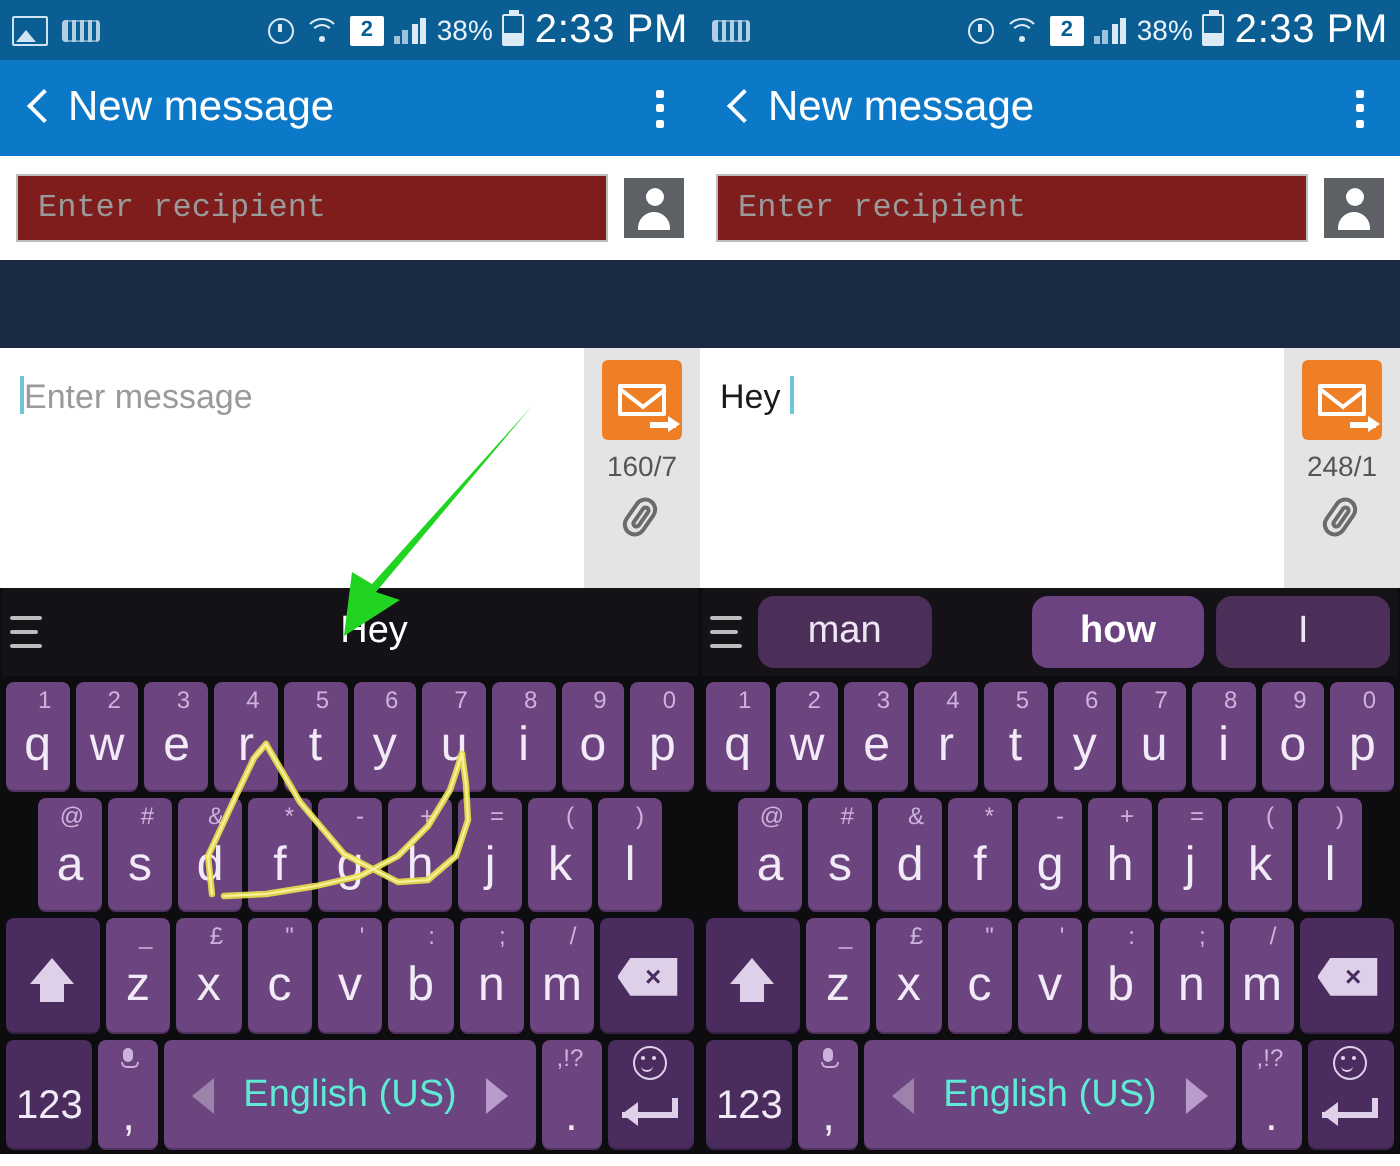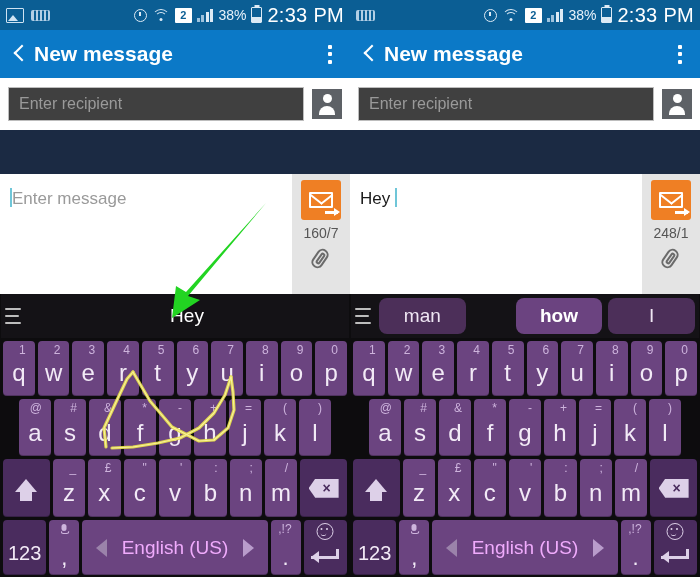--- a/index.html
+++ b/index.html
@@ -86,36 +86,36 @@
     padding:0 8px;box-sizing:border-box;
   }
   .back-chevron{
     width:22px;height:22px;position:relative;flex:none;margin-right:4px;cursor:pointer;
   }
   .back-chevron:before{
     content:"";position:absolute;left:8px;top:4px;width:10px;height:10px;
     border-left:2.6px solid #fff;border-bottom:2.6px solid #fff;
     transform:rotate(45deg);
   }
-  .appbar-title{color:#fff;font-size:21px;font-weight:700;}
+  .appbar-title{color:#fff;font-size:21px;font-weight:400;}
   .overflow-menu{
     margin-left:auto;width:24px;height:28px;display:flex;flex-direction:column;
     align-items:center;justify-content:center;gap:3.5px;cursor:pointer;
   }
   .overflow-menu i{width:4px;height:4px;background:#fff;border-radius:1px;display:block;}
 
   
   .recipient-row{
     height:52px;background:#fff;display:flex;align-items:center;
     padding:0 8px;box-sizing:border-box;gap:8px;
   }
   .recipient-input{
-    flex:1;height:34px;border:1px solid #bdbdbd;background:#404040;
+    flex:1;height:34px;border:1px solid #bdbdbd;background:#7f1d1d;
     display:flex;align-items:center;padding:0 10px;box-sizing:border-box;
-    color:#9a9a9a;font-size:16px;
+    color:#9a9a9a;font-size:16px;font-family:Liberation Mono, monospace;
   }
   .contact-btn{
     width:30px;height:30px;background:#5d6166;display:flex;align-items:center;
     justify-content:center;flex:none;cursor:pointer;position:relative;
   }
   .contact-btn .head{
     width:9px;height:9px;border-radius:50%;background:#fff;position:absolute;top:5px;
   }
   .contact-btn .body{
     width:16px;height:9px;border-radius:8px 8px 0 0;background:#fff;
@@ -219,21 +219,21 @@
   }
   .key .hint{
     position:absolute;top:2px;right:9px;font-size:12px;color:#cdb3dc;
     font-weight:normal;
   }
   .key .main{line-height:1;position:relative;top:5px;}
   .key.func{background:#4a2c5e;}
   .key.shift{flex:1.45;}
   .key.back{flex:1.45;}
   .key.sym{flex:1.45;font-size:20px;}
-  .key.space{flex:6.2;font-size:19px;color:#f0abfc;}
+  .key.space{flex:6.2;font-size:19px;color:#5eead4;}
   .key.enter{flex:1.45;}
   .key.comma{flex:1;}
   .key.period{flex:1;}
 
   .shift-arrow{
     width:0;height:0;border-left:11px solid transparent;border-right:11px solid transparent;
     border-bottom:13px solid #ddd0e8;position:relative;top:-3px;
   }
   .shift-arrow:after{
     content:"";position:absolute;left:-6px;top:13px;width:12px;height:9px;background:#ddd0e8;

